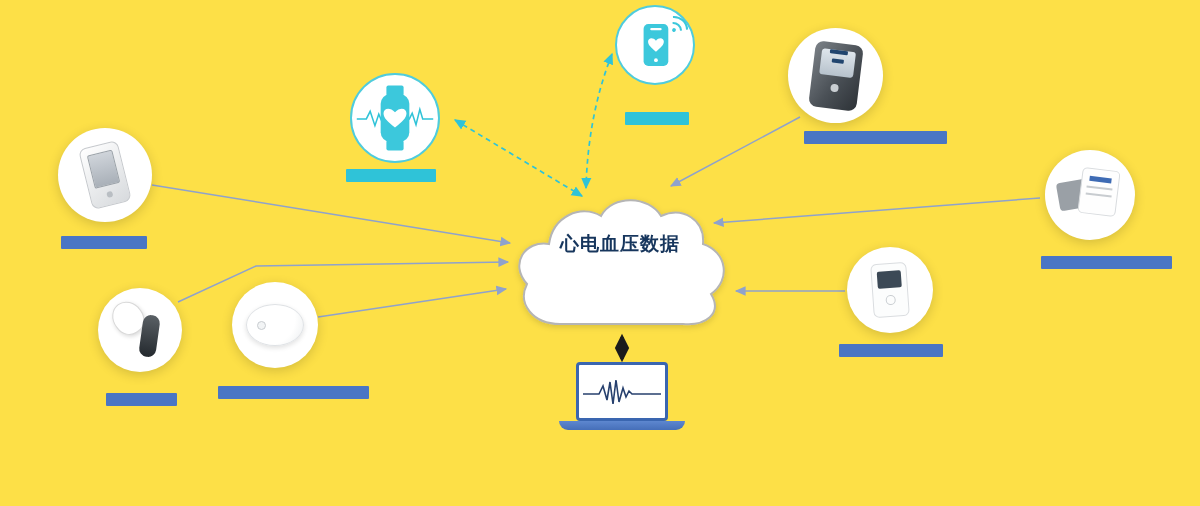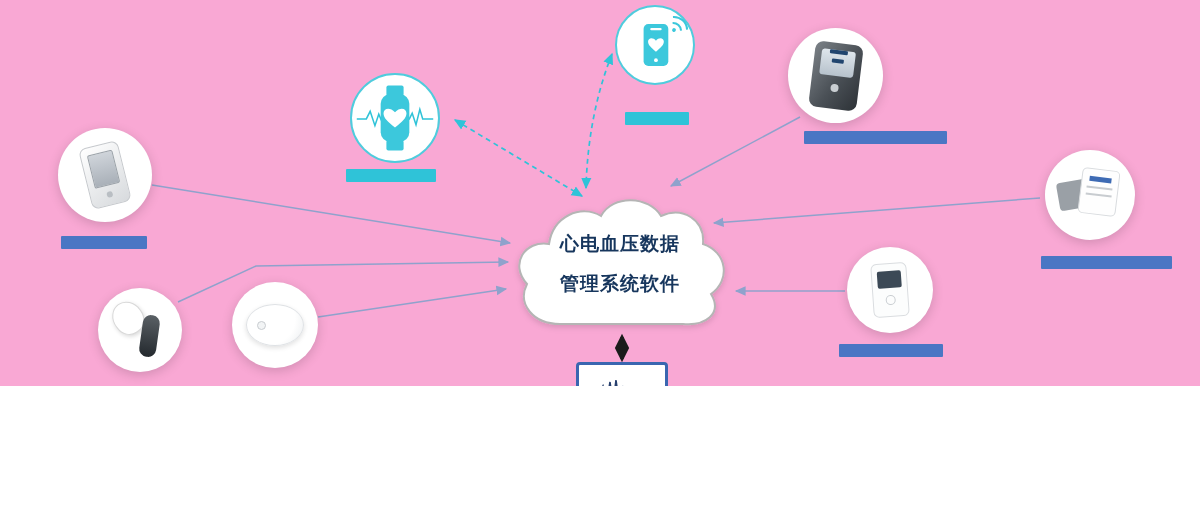--- a/index.html
+++ b/index.html
@@ -1,17 +1,17 @@
 <!DOCTYPE html>
 <html><head>
 <meta charset="utf-8">
 <style>
   * { margin:0; padding:0; box-sizing:border-box; }
   html,body { background:#ffffff; font-family:"Liberation Sans", sans-serif; }
-  .canvas { position:relative; width:1200px; height:386px; background:#f9a8d4; overflow:hidden; }
+  .canvas { position:relative; width:1200px; height:506px; background:#fde047; overflow:hidden; }
 
   .connectors { position:absolute; left:0; top:0; width:1200px; height:506px; pointer-events:none; }
   .c-slate { stroke:#8fa2cc; stroke-width:1.5; fill:none; }
   .c-cyan  { stroke:#2fc3d8; stroke-width:1.7; fill:none; stroke-dasharray:5 4; }
   .c-dark  { stroke:#1b1b1b; stroke-width:3.2; fill:none; }
 
   .circle { position:absolute; border-radius:50%; background:#fff;
             box-shadow:0 3px 12px rgba(0,0,0,.16);
             display:flex; align-items:center; justify-content:center; }
   .circle.outline { box-shadow:none; border:2px solid #4fccdd; }
@@ -200,21 +200,20 @@
                C 4 92, 20 68, 44 72
                C 48 44, 76 32, 96 44
                C 108 22, 144 24, 156 44
                C 178 34, 200 48, 198 72
                C 222 80, 226 108, 206 122
                C 218 142, 200 154, 178 152
                L 55 152 Z" fill="#ffffff" stroke="#b5b5b5" stroke-width="2" filter="url(#cloud-shadow)"></path>
     </svg>
     <div class="cloud-text">
       <div>心电血压数据</div>
-      <div>管理系统软件</div>
     </div>
   </div>
 
   <div class="laptop-screen">
     <svg width="86" height="53" viewBox="0 0 86 53">
       <path d="M4 29 H20 L24 21 L28 35 L31 17 L34 39 L37 15 L40 37 L44 23 L47 32 L50 26 L53 29 H82" stroke="#27406e" stroke-width="1.6" fill="none"></path>
     </svg>
   </div>
   <div class="laptop-base"></div>
 

